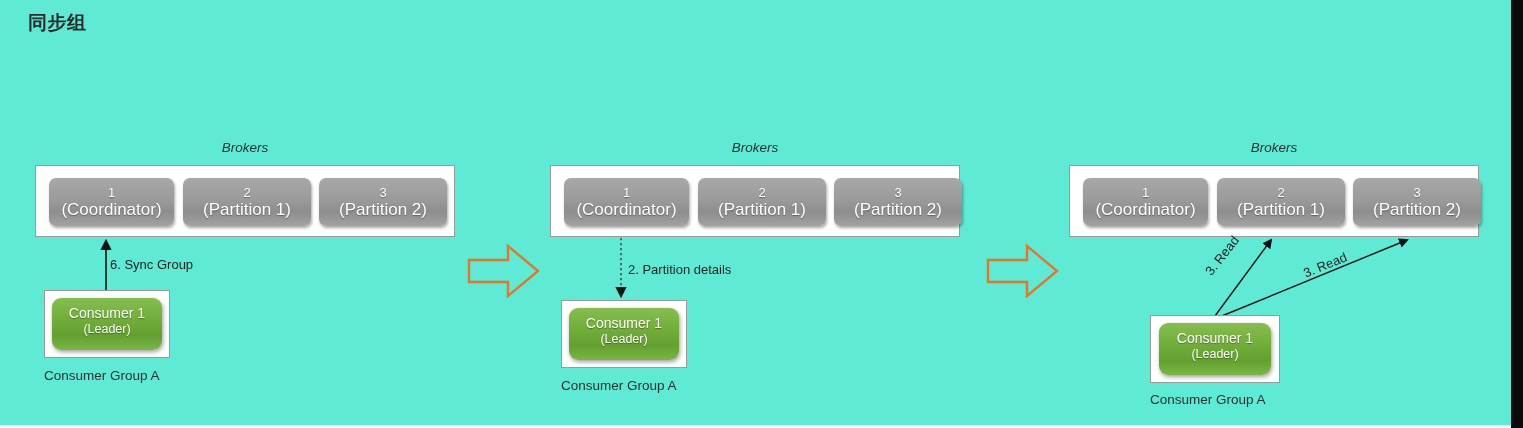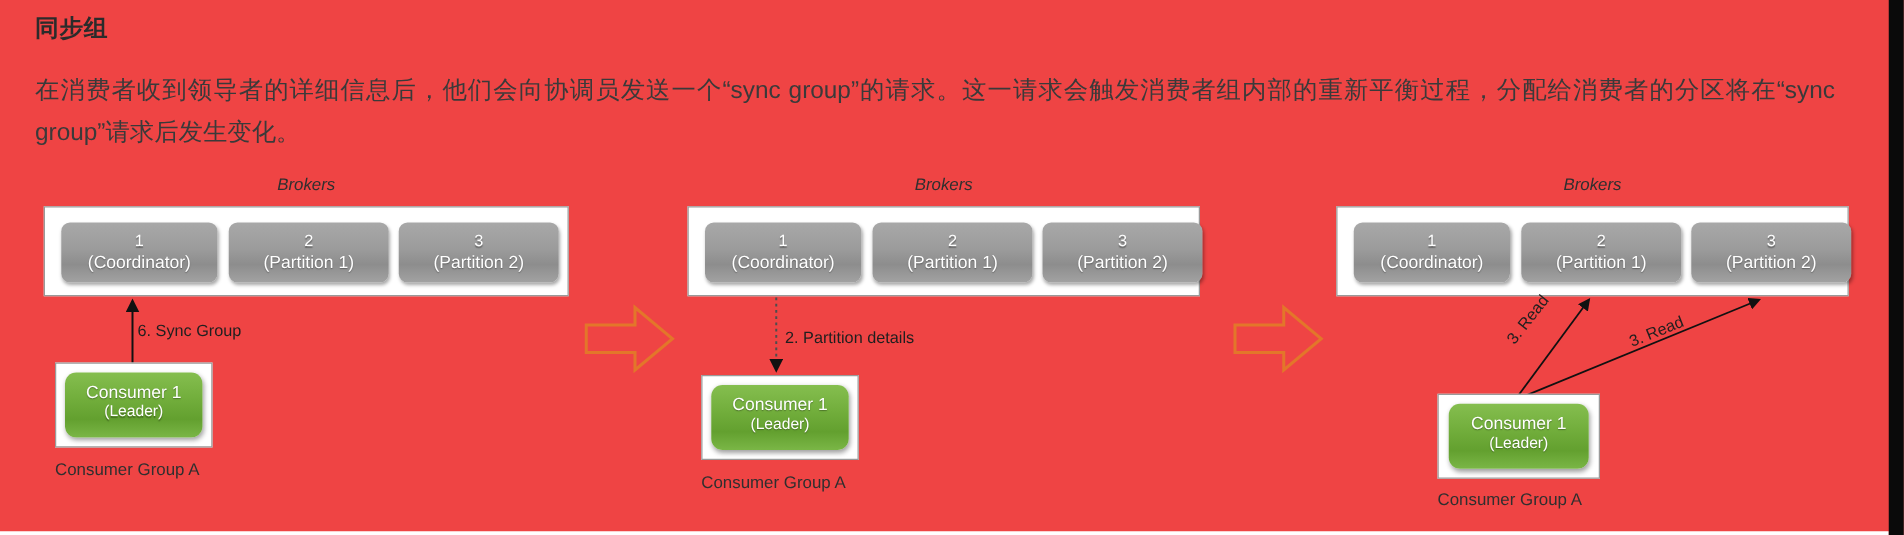--- a/index.html
+++ b/index.html
@@ -12,21 +12,21 @@
     height: 428px;
     overflow: hidden;
     font-family: "Liberation Sans", sans-serif;
     color: #3c3c3c;
   }
 
   #page {
     position: relative;
     width: 1523px;
     height: 428px;
-    background: #ef4444;
+    background: #5eead4;
     box-sizing: border-box;
   }
 
   
   .right-band {
     position: absolute;
     top: 0;
     right: 0;
     width: 12px;
     height: 428px;
@@ -106,21 +106,21 @@
     box-shadow: 1px 2px 3px rgba(0,0,0,.35);
     color: #ffffff;
     text-align: center;
     font-size: 13px;
     line-height: 17px;
     padding-top: 6px;
     box-sizing: border-box;
     text-shadow: 0 1px 1px rgba(0,0,0,.35);
   }
   .broker .b-num { font-size: 13px; display:block; }
-  .broker .b-sub { font-size: 14px; display:block; }
+  .broker .b-sub { font-size: 17px; display:block; }
 
   .broker.b1 { left: 13px;  width: 125px; }
   .broker.b2 { left: 147px; width: 128px; }
   .broker.b3 { left: 283px; width: 128px; }
 
   
   .cg-box {
     position: absolute;
     border: 1px solid #9a9a9a;
     background: #ffffff;
@@ -170,21 +170,20 @@
   }
   #flow-1 { left: 466px; }
   #flow-2 { left: 985px; }
 </style>
 </head>
 <body>
 
 <div id="page">
 
   <div class="heading">同步组</div>
-  <div class="para">在消费者收到领导者的详细信息后，他们会向协调员发送一个“sync group”的请求。这一请求会触发消费者组内部的重新平衡过程，分配给消费者的分区将在“sync group”请求后发生变化。</div>
 
   <div class="diagram">
 
     <div class="panel" id="panel-1">
       <div class="brokers-label">Brokers</div>
       <div class="brokers-box">
         <div class="broker b1">
           <span class="b-num">1</span>
           <span class="b-sub">(Coordinator)</span>
         </div>

